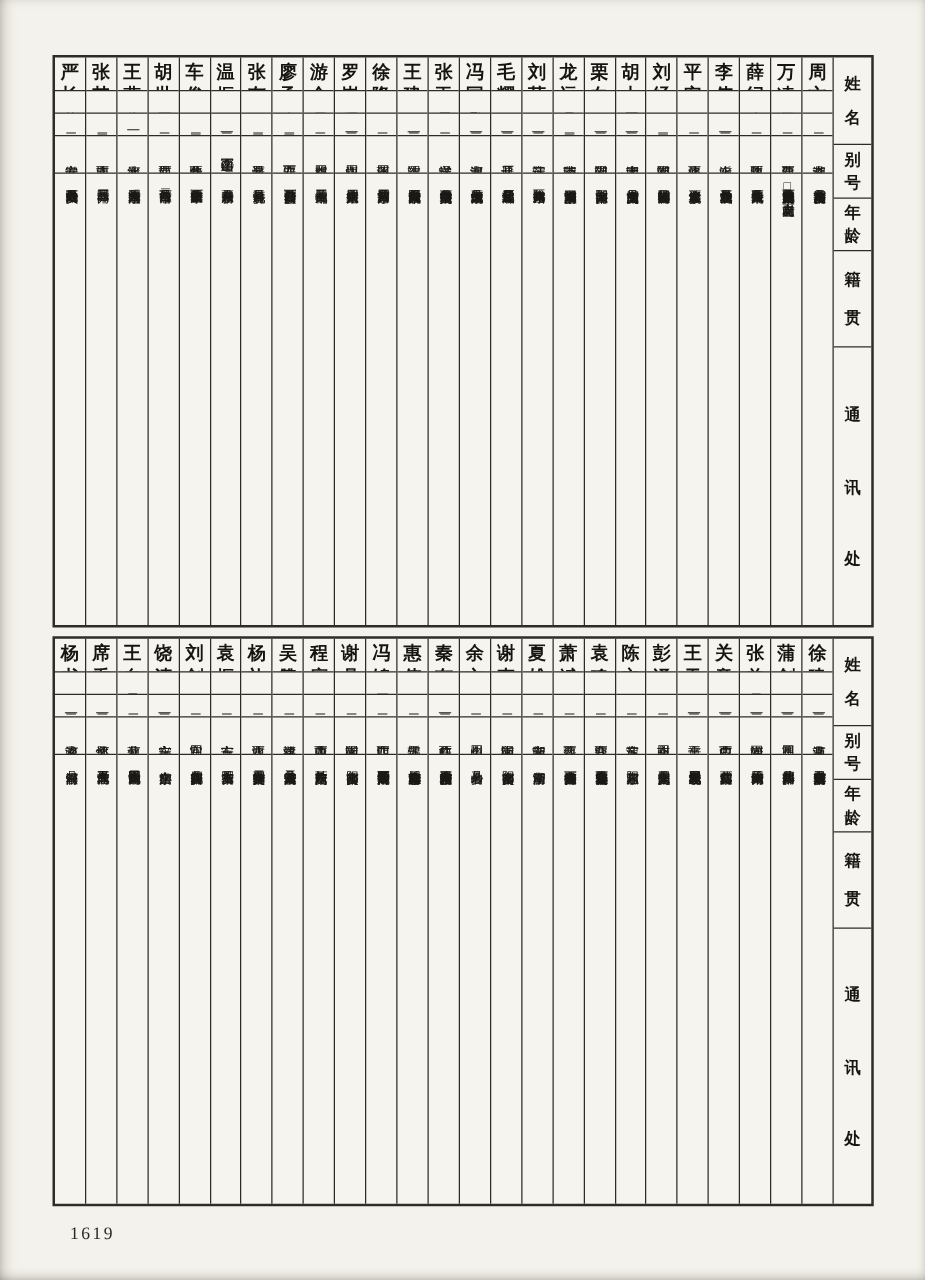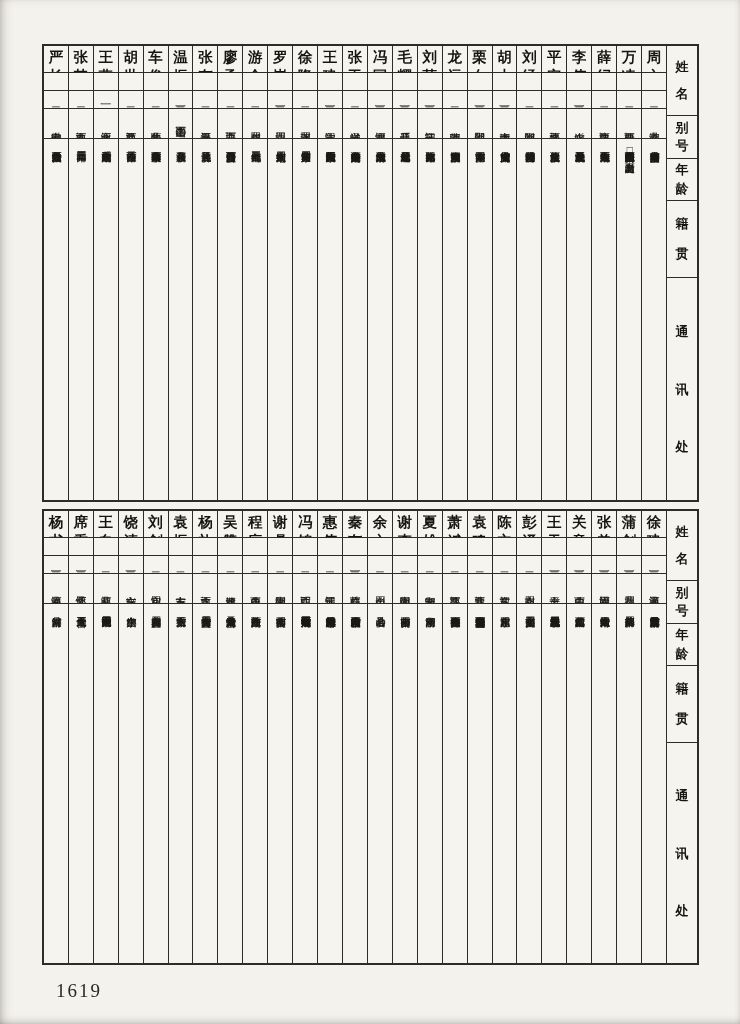--- a/index.html
+++ b/index.html
@@ -38,21 +38,21 @@
   .t-native{font-size:10.5px;line-height:1.1;}
   .t-addr{font-size:10px;line-height:1.05;}
   .chartxt{
     display:flex;flex-direction:column;justify-content:space-evenly;align-items:center;
     height:100%;width:100%;color:#161511;
   }
   .t-name{font-size:14.5px;font-weight:bold;}
   .t-h{font-size:13px;font-weight:bold;}
   .pagenum{
     position:absolute;left:56px;top:980px;
-    font-size:19px;letter-spacing:2px;color:#2a2824;
+    font-size:14px;letter-spacing:2px;color:#2a2824;
   }
 </style>
 </head>
 <body>
 
 <section class="dtable t-top">
   <div class="hcol">
     <div class="c c-name">
         <span class="chartxt t-h">
           <span>姓</span>

